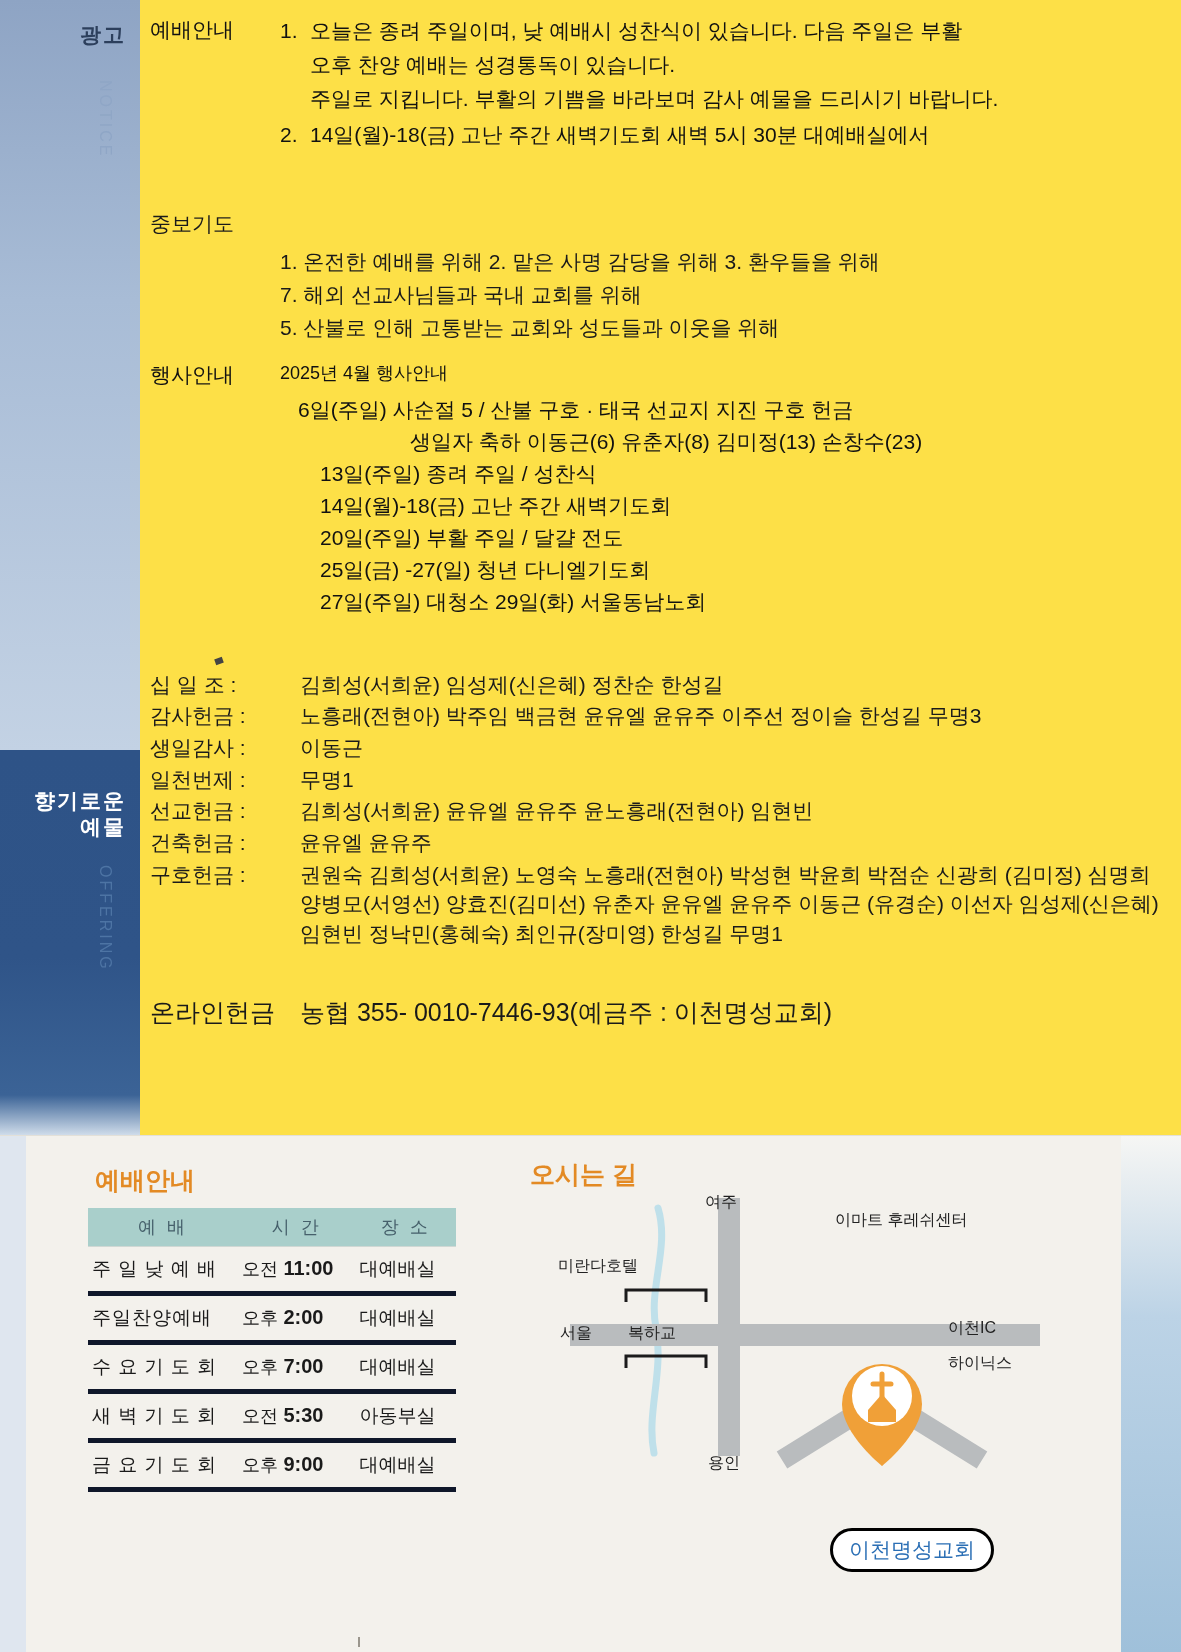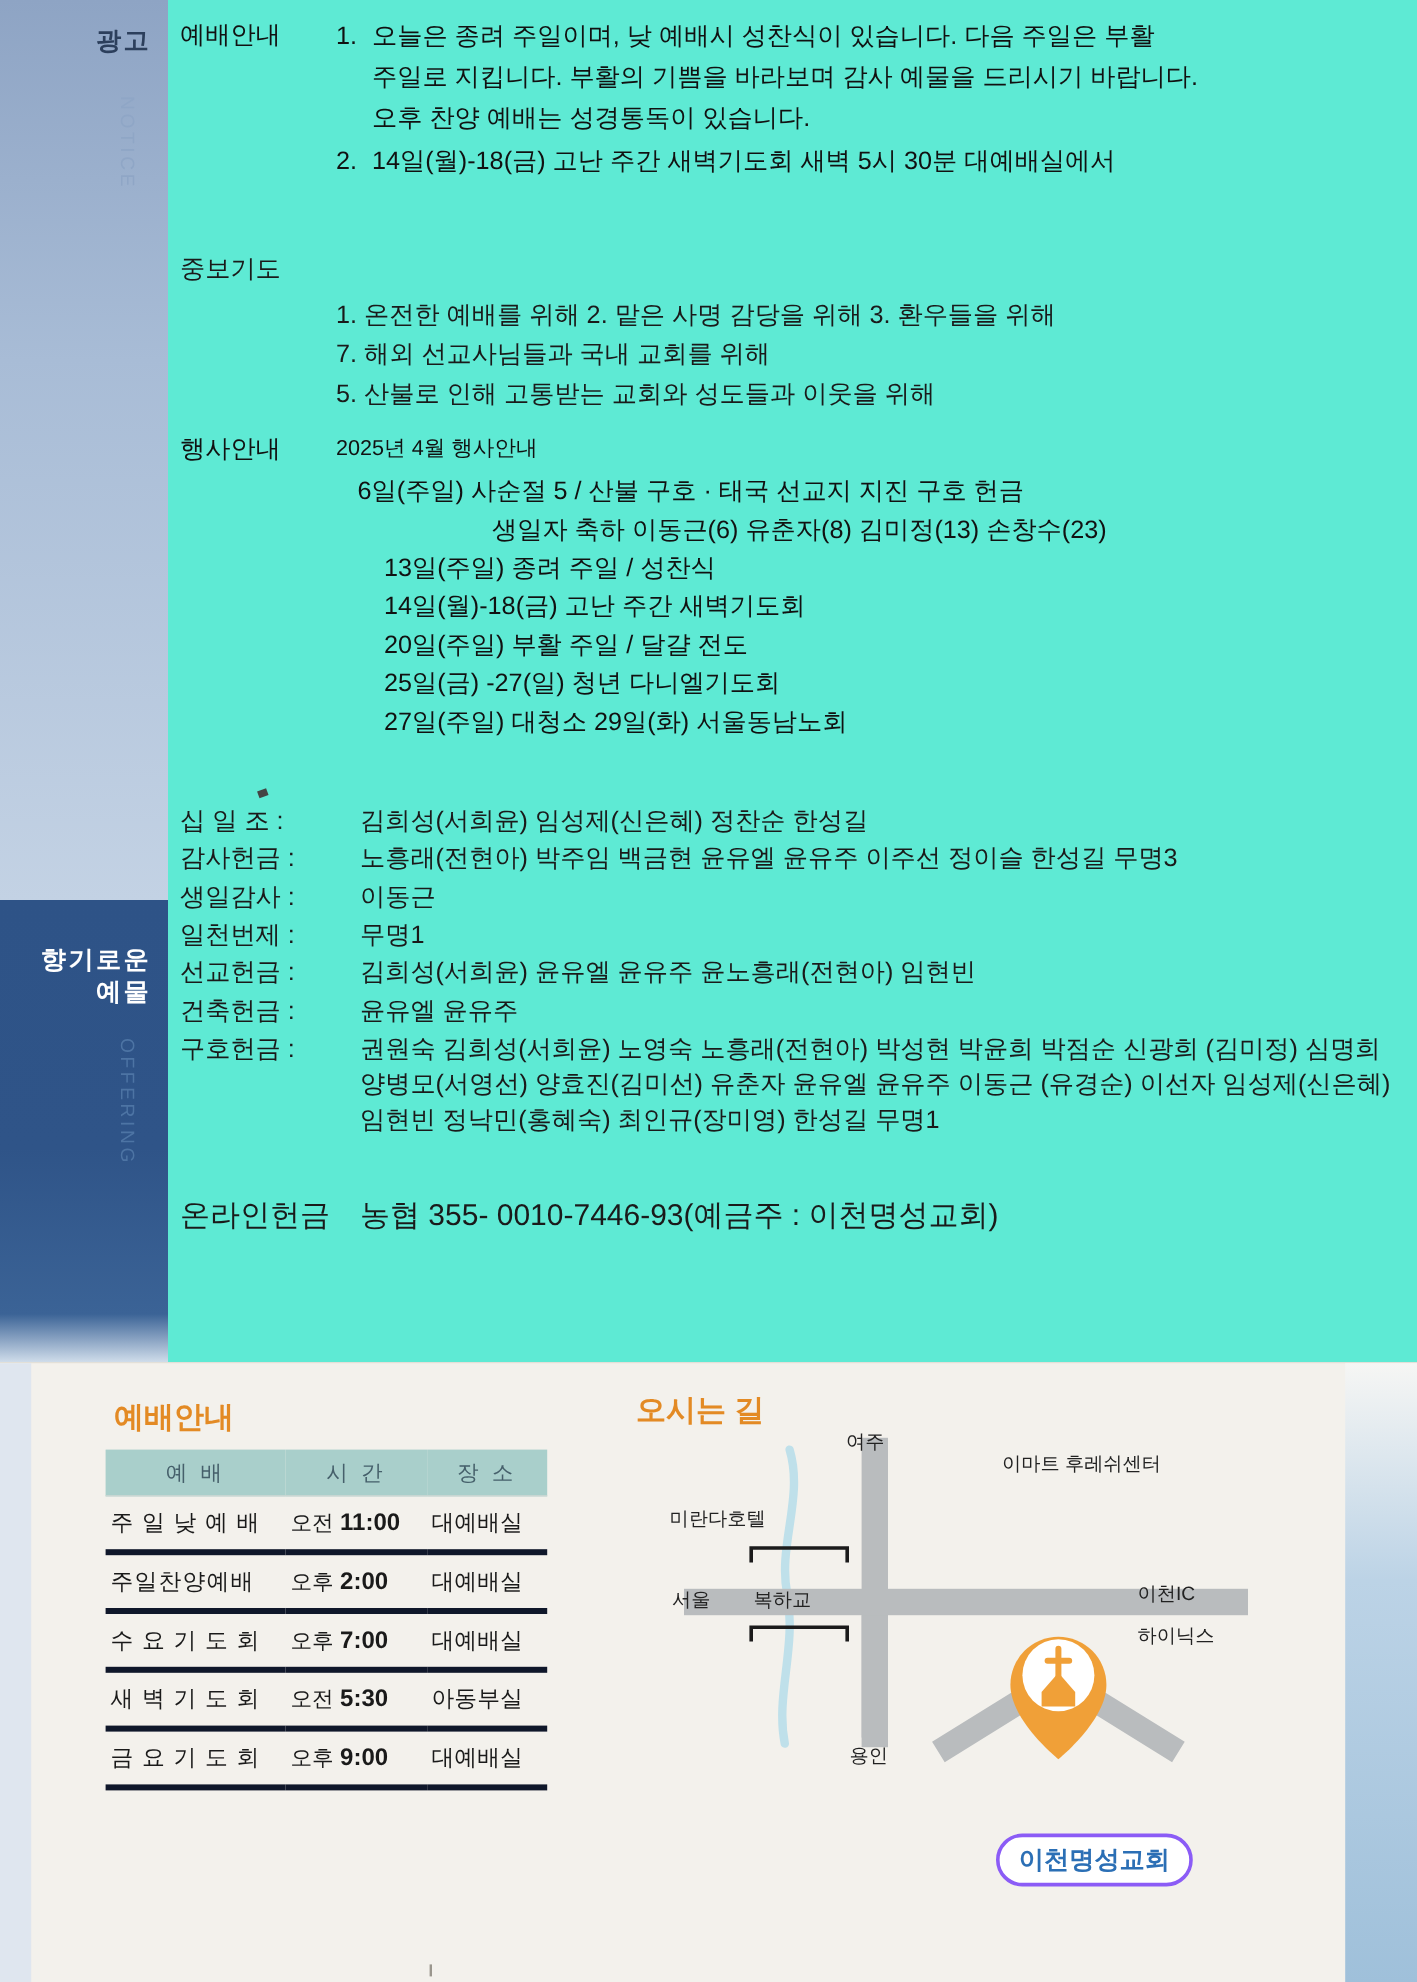--- a/index.html
+++ b/index.html
@@ -9,21 +9,21 @@
   }
   body {
     font-family: "Liberation Sans", "DejaVu Sans", sans-serif;
     color: #1a1a1a;
   }
   #page {
     position: relative;
     width: 1181px;
     height: 1652px;
     overflow: hidden;
-    background: #5eead4;
+    background: #fde047;
   }
 
   
   .side-bar {
     position: absolute;
     left: 0;
     width: 140px;
     box-sizing: border-box;
   }
   .side-notice {
@@ -237,25 +237,25 @@
   .map-label {
     position: absolute;
     font-size: 16px;
     color: #222;
     white-space: nowrap;
   }
   .church-pin-label {
     position: absolute;
     left: 300px;
     top: 330px;
-    border: 3px solid #8b5cf6;
+    border: 3px solid #000000;
     border-radius: 22px;
     background: #fff;
     color: #2b6fb5;
-    font-weight: bold;
+    font-weight: normal;
     font-size: 21px;
     padding: 5px 16px;
     white-space: nowrap;
   }
   .stray-mark {
     position: absolute;
     left: 215px;
     top: 658px;
     width: 8px;
     height: 6px;
@@ -291,22 +291,22 @@
 
   <div class="content">
 
     <div class="row notice-block">
       <div class="row-label">예배안내</div>
       <div class="row-body">
         <div class="ol-item">
           <div class="ol-num">1.</div>
           <div class="ol-text">
             <div>오늘은 종려 주일이며, 낮 예배시 성찬식이 있습니다. 다음 주일은 부활</div>
+            <div>오후 찬양 예배는 성경통독이 있습니다.</div>
             <div>주일로 지킵니다. 부활의 기쁨을 바라보며 감사 예물을 드리시기 바랍니다.</div>
-            <div>오후 찬양 예배는 성경통독이 있습니다.</div>
           </div>
         </div>
         <div class="ol-item">
           <div class="ol-num">2.</div>
           <div class="ol-text">
             <div>14일(월)-18(금) 고난 주간 새벽기도회 새벽 5시 30분 대예배실에서</div>
           </div>
         </div>
       </div>
     </div>

